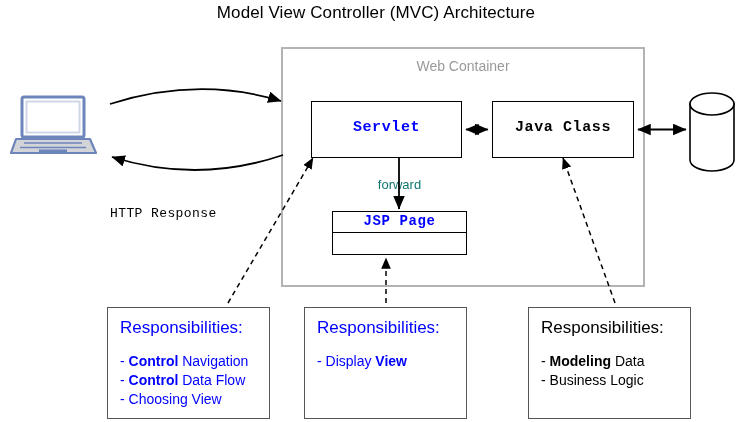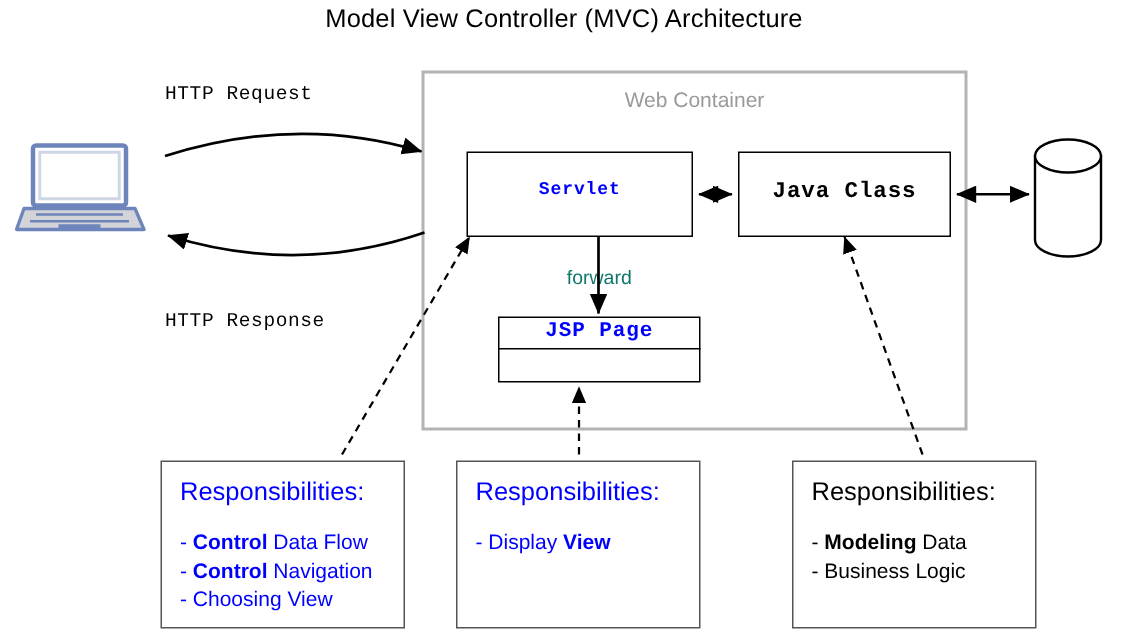--- a/index.html
+++ b/index.html
@@ -59,21 +59,21 @@
   #servlet-box {
     left: 311px; top: 101px;
     width: 151px; height: 57px;
   }
   #servlet-label {
     left: 311px; top: 119px;
     width: 151px;
     text-align: center;
     font-family: "Liberation Mono", monospace;
     font-weight: bold;
-    font-size: 12px;
+    font-size: 15px;
     color: #0000ff;
     letter-spacing: 0.6px;
   }
   #javaclass-box {
     left: 492px; top: 101px;
     width: 142px; height: 57px;
   }
   #javaclass-label {
     left: 492px; top: 119px;
     width: 142px;
@@ -195,21 +195,20 @@
 
   <div class="abs hardbox" id="javaclass-box"></div>
   <div class="abs" id="javaclass-label">Java Class</div>
 
   <div class="abs" id="forward-label">forward</div>
 
   <div class="abs hardbox" id="jsp-box"></div>
   <div class="abs" id="jsp-row-divider"></div>
   <div class="abs" id="jsp-label">JSP Page</div>
 
-  <div class="abs http-label" id="http-request-label">HTTP Request</div>
   <div class="abs http-label" id="http-response-label">HTTP Response</div>
 
   <div class="abs" id="db-label">DB</div>
 
   <svg class="abs" id="vector" viewBox="0 0 752 422" xmlns="http://www.w3.org/2000/svg">
     <defs>
       <marker id="ah" markerWidth="9" markerHeight="9" refX="7.2" refY="3.2" orient="auto" markerUnits="strokeWidth">
         <path d="M0,0 L7.5,3.2 L0,6.4 Z" fill="#000000"></path>
       </marker>
       <marker id="ah-start" markerWidth="9" markerHeight="9" refX="0.4" refY="3.2" orient="auto" markerUnits="strokeWidth">
@@ -236,22 +235,22 @@
 
     <path d="M386,303 L386,258" fill="none" stroke="#000000" stroke-width="1.5" stroke-dasharray="5,4" marker-end="url(#ah)"></path>
 
     <path d="M615,303 L563,158" fill="none" stroke="#000000" stroke-width="1.5" stroke-dasharray="5,4" marker-end="url(#ah)"></path>
   </svg>
 
   <div class="abs resp-box" id="resp-box-controller">
     <div class="resp-inner">
       <div class="resp-heading blue-text">Responsibilities:</div>
       <div class="resp-list blue-text">
+        <div class="resp-item"><span>- </span><b>Control</b><span> Navigation</span></div>
         <div class="resp-item"><span>- </span><b>Control</b><span> Data Flow</span></div>
-        <div class="resp-item"><span>- </span><b>Control</b><span> Navigation</span></div>
         <div class="resp-item"><span>- </span><span>Choosing View</span></div>
       </div>
     </div>
   </div>
 
   <div class="abs resp-box" id="resp-box-view">
     <div class="resp-inner">
       <div class="resp-heading blue-text">Responsibilities:</div>
       <div class="resp-list blue-text">
         <div class="resp-item"><span>- </span><span>Display </span><b>View</b></div>

